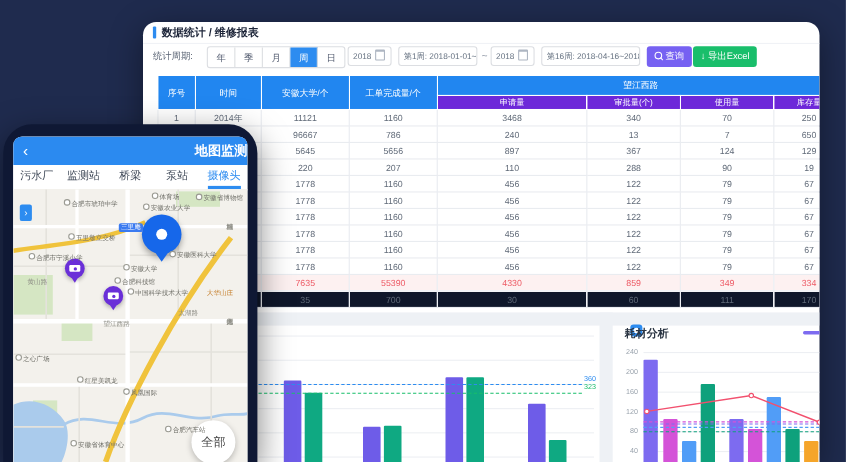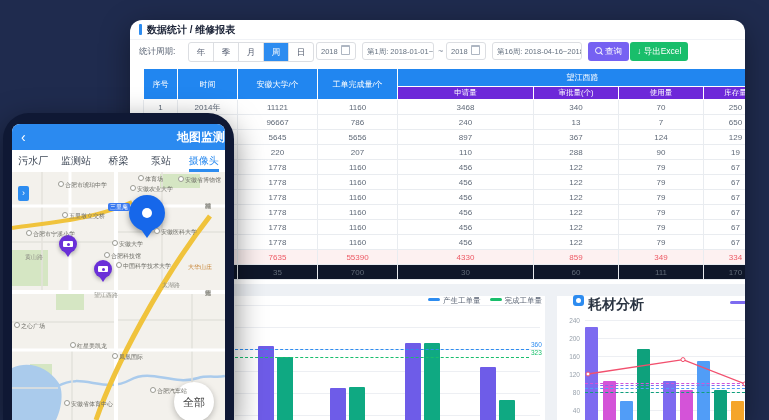--- a/index.html
+++ b/index.html
@@ -44,21 +44,21 @@
 
   .gridline{position:absolute;height:1px;background:#edeff3;}
   .bar{position:absolute;border-radius:1px 1px 0 0;}
   .refline{position:absolute;height:0;border-top:1px dashed;}
   .reflabel{position:absolute;font-size:6.5px;line-height:7px;}
   .legend{position:absolute;left:278px;top:276px;width:134px;text-align:right;font-size:7.5px;color:#5a6474;}
   .legend .item{display:inline-block;margin-left:9px;}
   .legend .sw{display:inline-block;width:12px;height:3px;border-radius:2px;vertical-align:2px;margin-right:3px;}
   .rtitle-icon{position:absolute;left:443px;top:275px;width:11px;height:11px;border-radius:3px;background:#2d8cf0;}
   .rtitle-icon:after{content:"";position:absolute;left:3px;top:3px;width:5px;height:5px;border-radius:50%;background:#fff;}
-  .rtitle{position:absolute;left:458px;top:276px;font-size:14px;font-weight:bold;color:#2a3442;}
+  .rtitle{position:absolute;left:438px;top:276px;font-size:10px;font-weight:bold;color:#2a3442;}
   .rlegend-stub{position:absolute;left:600px;top:281px;width:28px;height:3px;border-radius:2px;background:#7d6bf0;}
   .ytick{position:absolute;width:20px;text-align:right;font-size:6.5px;color:#9aa3ad;line-height:7px;}
 
   
   .phone{position:absolute;left:3px;top:113px;width:231px;height:307px;background:#0f1834;
          border-radius:26px 26px 0 0;box-shadow:0 10px 30px rgba(0,0,0,.5);}
   .screen{position:absolute;left:9px;top:11px;width:213px;height:296px;background:#fff;border-radius:8px 8px 0 0;overflow:hidden;}
   .phead{position:absolute;left:0;top:0;width:100%;height:26px;background:#2b8af0;}
   .phead .back{position:absolute;left:9px;top:4px;color:#fff;font-size:14px;line-height:18px;}
   .phead .ttl{position:absolute;left:0;top:0;width:100%;text-align:right;line-height:26px;color:#fff;font-size:12px;font-weight:bold;}
@@ -259,21 +259,20 @@
             <td>170</td>
           </tr>
         </tbody>
       </table>
   </div>
 
   <div class="gap-h"></div>
   <div class="gap-v"></div>
 
   <div id="chartL"></div>
-  <div class="legend" id="legendL"><span class="item"><span class="sw" style="background: rgb(45, 140, 240);"></span><span>产生工单量</span></span><span class="item"><span class="sw" style="background: rgb(25, 190, 107);"></span><span>完成工单量</span></span></div>
 
   <div class="rtitle-icon"></div>
   <div class="rtitle">耗材分析</div>
   <div class="rlegend-stub"></div>
   <div id="chartR"></div>
 <div class="gridline" style="left: 105px; width: 305px; top: 285px;"></div>
     <div class="gridline" style="left: 105px; width: 305px; top: 307px;"></div>
     <div class="gridline" style="left: 105px; width: 305px; top: 329px;"></div>
     <div class="gridline" style="left: 105px; width: 305px; top: 351px;"></div>
     <div class="gridline" style="left: 105px; width: 305px; top: 373px;"></div>

